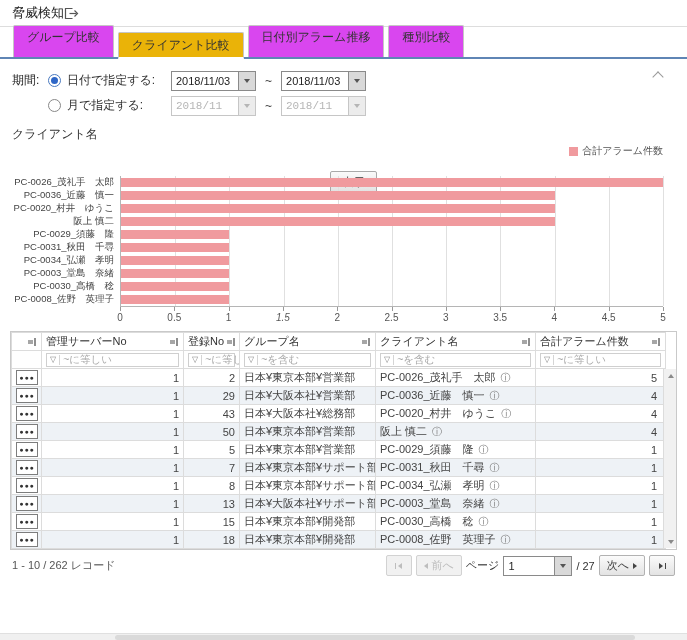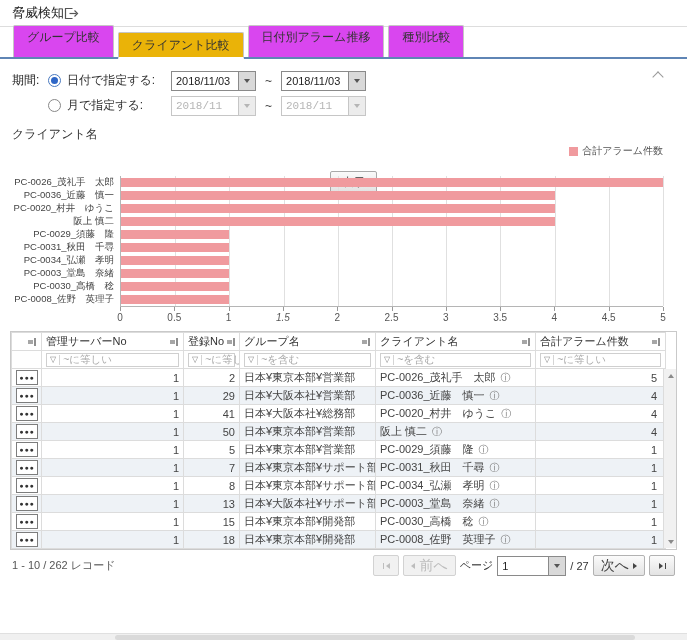--- a/index.html
+++ b/index.html
@@ -114,21 +114,21 @@
   .sb-up::after { content:""; border-left:3px solid transparent;
     border-right:3px solid transparent; border-bottom:4px solid #8a8a8a; }
   .sb-dn::after { content:""; border-left:3px solid transparent;
     border-right:3px solid transparent; border-top:4px solid #8a8a8a; }
 
   
   .table-footer { display:flex; justify-content:space-between; align-items:center;
     padding:5px 2px 0; font-size:11px; color:#555; }
   .pager { display:flex; align-items:center; gap:4px; font-size:11px; color:#333; }
   .pbtn { height:21px; min-width:26px; padding:0 7px; border:1px solid #b2b2b2;
-    background:linear-gradient(#fbfbfb,#e3e3e3); color:#444; font-size:14px;
+    background:linear-gradient(#fbfbfb,#e3e3e3); color:#444; font-size:11px;
     display:flex; align-items:center; justify-content:center; gap:4px;
     border-radius:2px; cursor:pointer; font-family:inherit; }
   .pbtn.off { color:#bdbdbd; border-color:#d2d2d2; background:#f1f1f1;
     cursor:default; }
   .tri-l { width:0; height:0; border-top:3px solid transparent;
     border-bottom:3px solid transparent; border-right:4px solid currentColor; }
   .tri-r { width:0; height:0; border-top:3px solid transparent;
     border-bottom:3px solid transparent; border-left:4px solid currentColor; }
   .bar-l { border-left:1px solid currentColor; padding-left:2px; display:flex; }
   .bar-r { border-right:1px solid currentColor; padding-right:2px; display:flex; }
@@ -390,21 +390,21 @@
             <td class="num">29</td>
             <td>日本¥大阪本社¥営業部</td>
             <td>PC-0036_近藤　慎一<span class="info">ⓘ</span></td>
             <td class="cnt">4</td>
           </tr>
           <tr class="data">
             <td>
               <button class="ellipsis-btn">●●●</button>
             </td>
             <td class="num">1</td>
-            <td class="num">41</td>
+            <td class="num">43</td>
             <td>日本¥大阪本社¥総務部</td>
             <td>PC-0020_村井　ゆうこ<span class="info">ⓘ</span></td>
             <td class="cnt">4</td>
           </tr>
           <tr class="data">
             <td>
               <button class="ellipsis-btn">●●●</button>
             </td>
             <td class="num">1</td>
             <td class="num">50</td>

